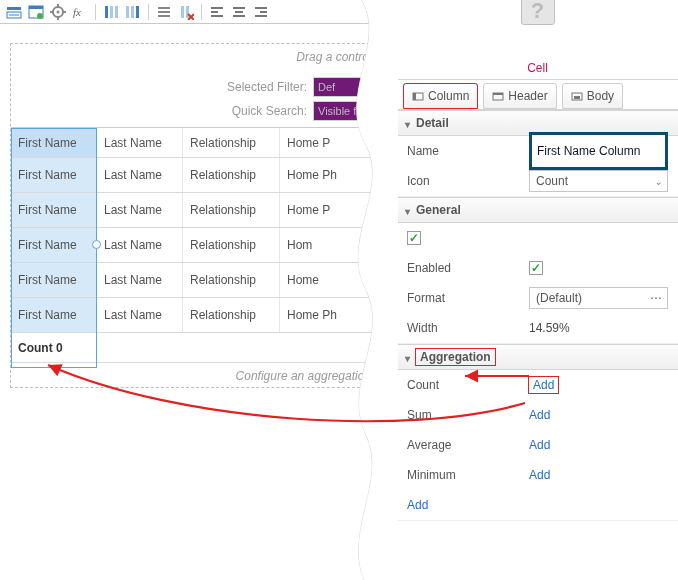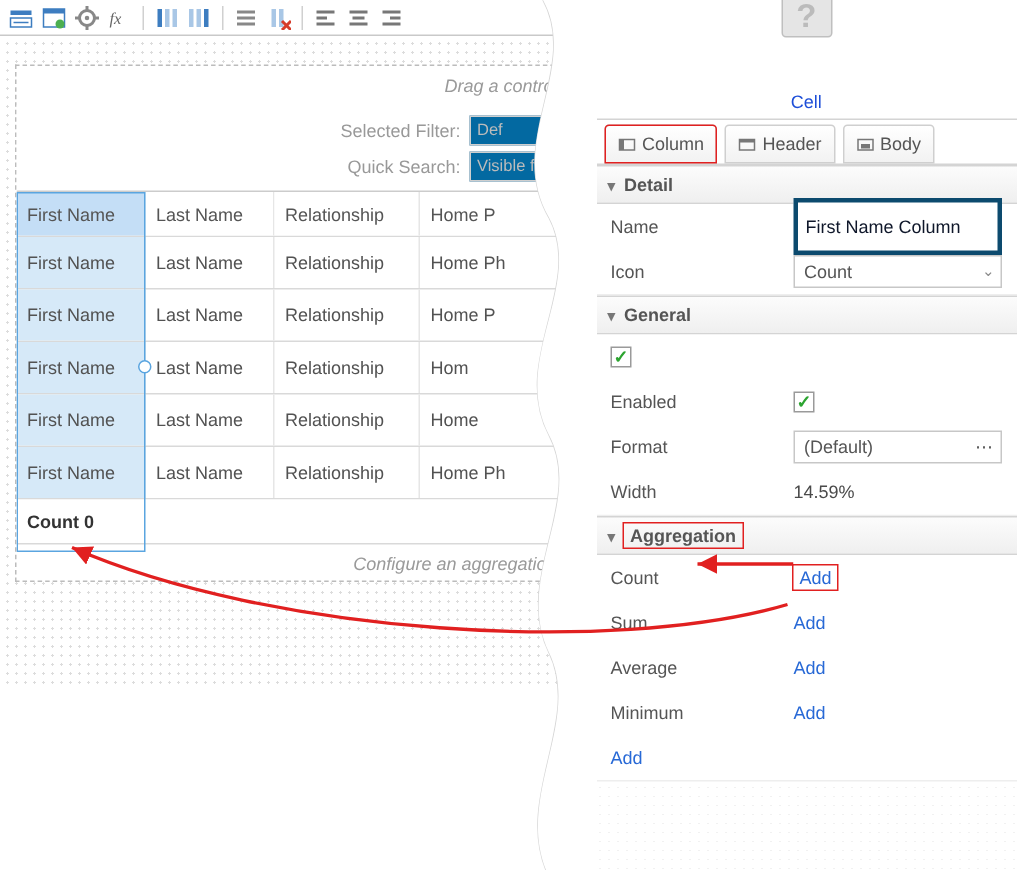--- a/index.html
+++ b/index.html
@@ -55,21 +55,21 @@
     background:#fff;
     display:flex; flex-direction:column; justify-content:center;
     padding:4px 6px; gap:4px;
     border-bottom:1px solid #ccc;
   }
   .fr-line { display:flex; align-items:center; justify-content:flex-end; gap:6px; }
   .fr-label { color:#999; font-size:12px; }
   .fr-input {
     width:60px; height:20px;
     border:1px solid #cfcfcf;
-    background:#0369a1;
+    background:#701a75;
     color:#bbb; font-size:11px; padding:0 4px;
     font-family:inherit;
     overflow:hidden;
   }
 
   .grid {
     position:absolute; left:0; top:84px; right:0;
   }
   .g-row {
     display:flex; height:35px;
@@ -134,21 +134,21 @@
     gap:4px; padding-bottom:4px;
     border-bottom:1px solid #d4d4d4;
     background:#fff;
   }
   .big-icon {
     width:34px; height:34px; border-radius:3px;
     background:#e5e5e5; border:1px solid #bfbfbf;
     display:flex; align-items:center; justify-content:center;
     color:#bbb; font-size:22px; font-weight:bold;
   }
-  .rp-title { font-size:12px; color:#1d4ed8;margin-top:32px; }
+  .rp-title { font-size:12px; color:#be185d;margin-top:32px; }
 
   .tabs {
     height:30px; display:flex; align-items:center; gap:5px;
     padding:3px 6px 0 6px;
     background:#fff;
     border-bottom:1px solid #d4d4d4;
   }
   .tab {
     height:24px; display:flex; align-items:center; gap:4px;
     padding:12px 8px;

